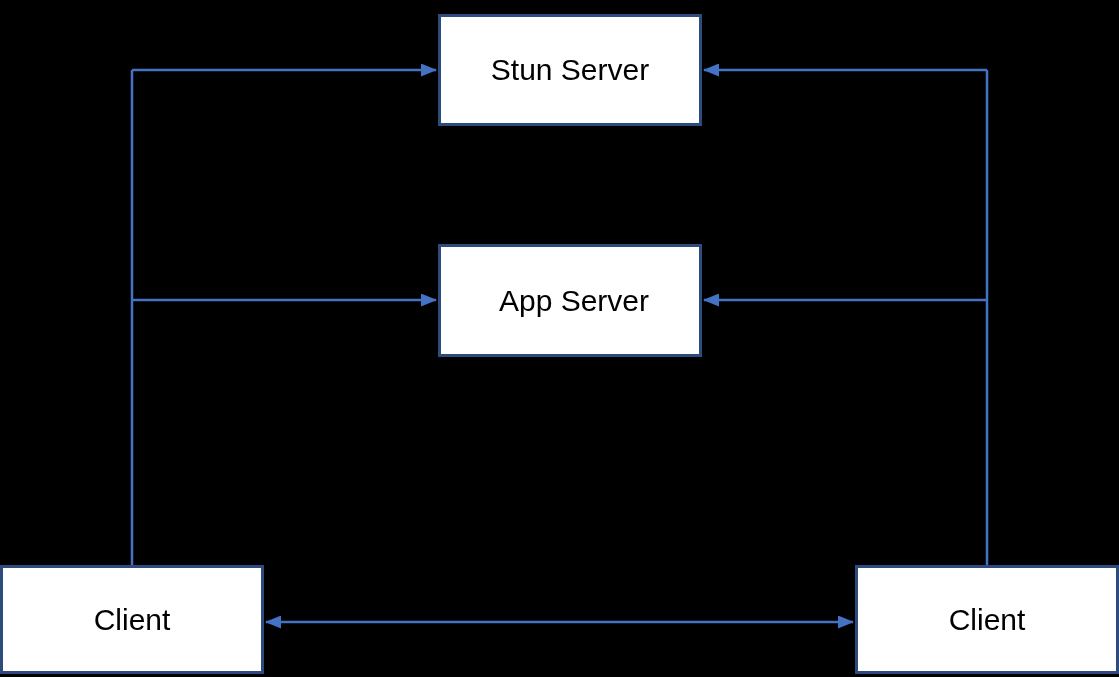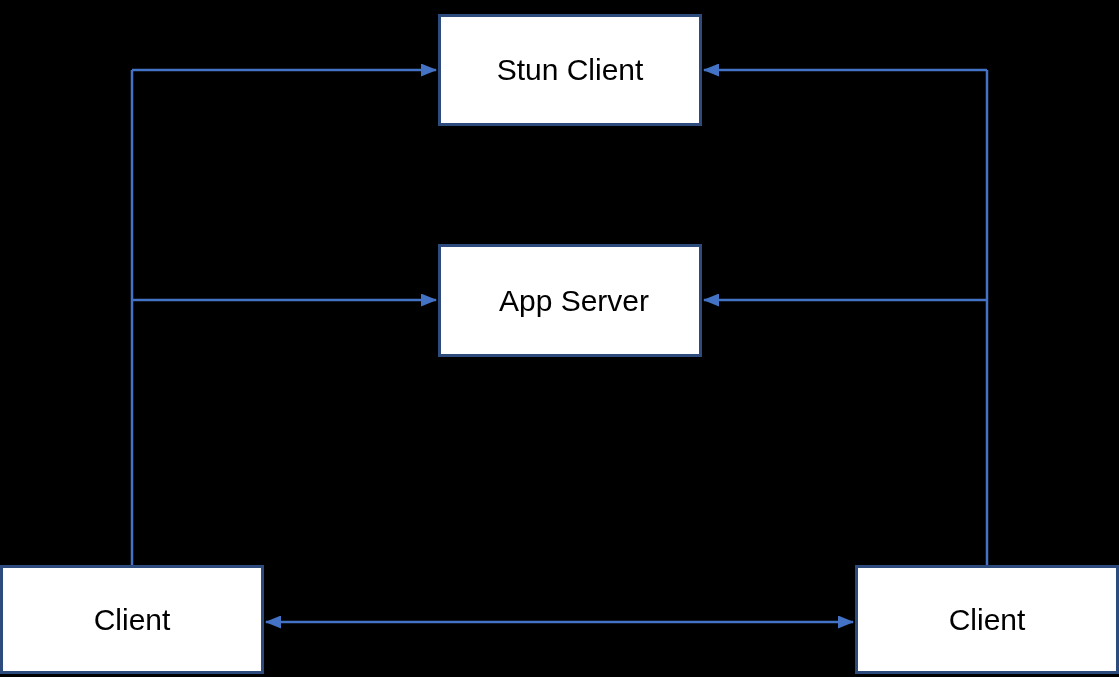--- a/index.html
+++ b/index.html
@@ -64,21 +64,21 @@
 
     <path d="M266,622 L853,622" fill="none" stroke="#4472C4" stroke-width="2.5" marker-start="url(#ah-rev)" marker-end="url(#ah)"></path>
     <defs>
       <marker id="ah-rev" markerUnits="userSpaceOnUse" markerWidth="16" markerHeight="13" refX="1" refY="6.5" orient="auto">
         <path d="M16,0 L0,6.5 L16,13 Z" fill="#4472C4"></path>
       </marker>
     </defs>
   </svg>
 
   <div class="node node-stun">
-    <span>Stun Client</span>
+    <span>Stun Server</span>
   </div>
 
   <div class="node node-app">
     <span>App Server</span>
   </div>
 
   <div class="node node-cl-l">
     <span>Client</span>
   </div>
 

